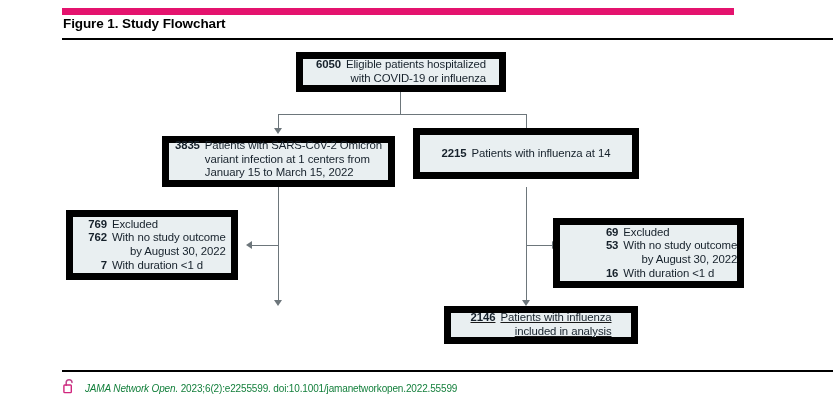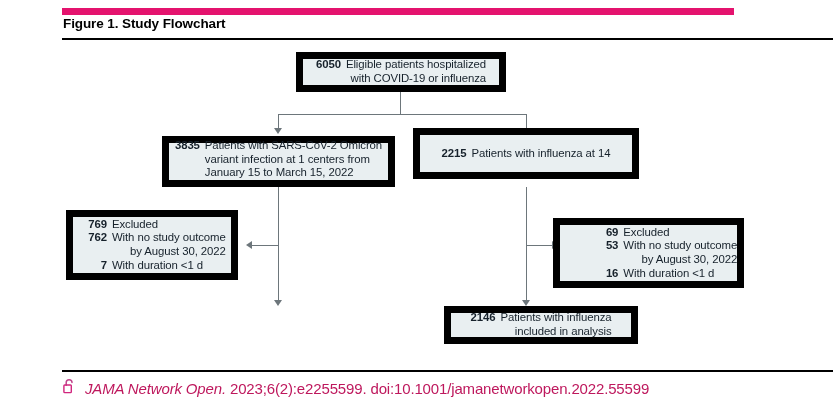--- a/index.html
+++ b/index.html
@@ -61,22 +61,22 @@
     position: absolute;
     left: 63px;
     top: 378px;
     display: flex;
     align-items: center;
     gap: 9px;
     white-space: nowrap;
   }
   .lock-icon { display: block; }
   .citation {
-    font-size: 15px;
-    color: #be185d;
+    font-size: 10px;
+    color: #15803d;
     letter-spacing: -0.15px;
   }
   .citation .journal {
     font-style: italic;
   }
 
   
   .fbox {
     position: absolute;
     box-sizing: border-box;
@@ -243,21 +243,21 @@
         <span class="ftxt center">by August 30, 2022</span>
       </div>
       <div class="frow indent">
         <span class="fnum">16</span>
         <span class="ftxt">With duration &lt;1 d</span>
       </div>
     </div>
   </div>
 
 
-  <div class="fbox" style="left:444px; top:306px; width:194px; height:38px;">
+  <div class="fbox" style="left:444px; top:306px; width:194px; height:38px;text-decoration:underline;">
     <div class="fbox-inner">
       <div class="frow">
         <span class="fnum">2146</span>
         <span class="ftxt">Patients with influenza</span>
       </div>
       <div class="frow">
         <span class="fnum"></span>
         <span class="ftxt center">included in analysis</span>
       </div>
     </div>

